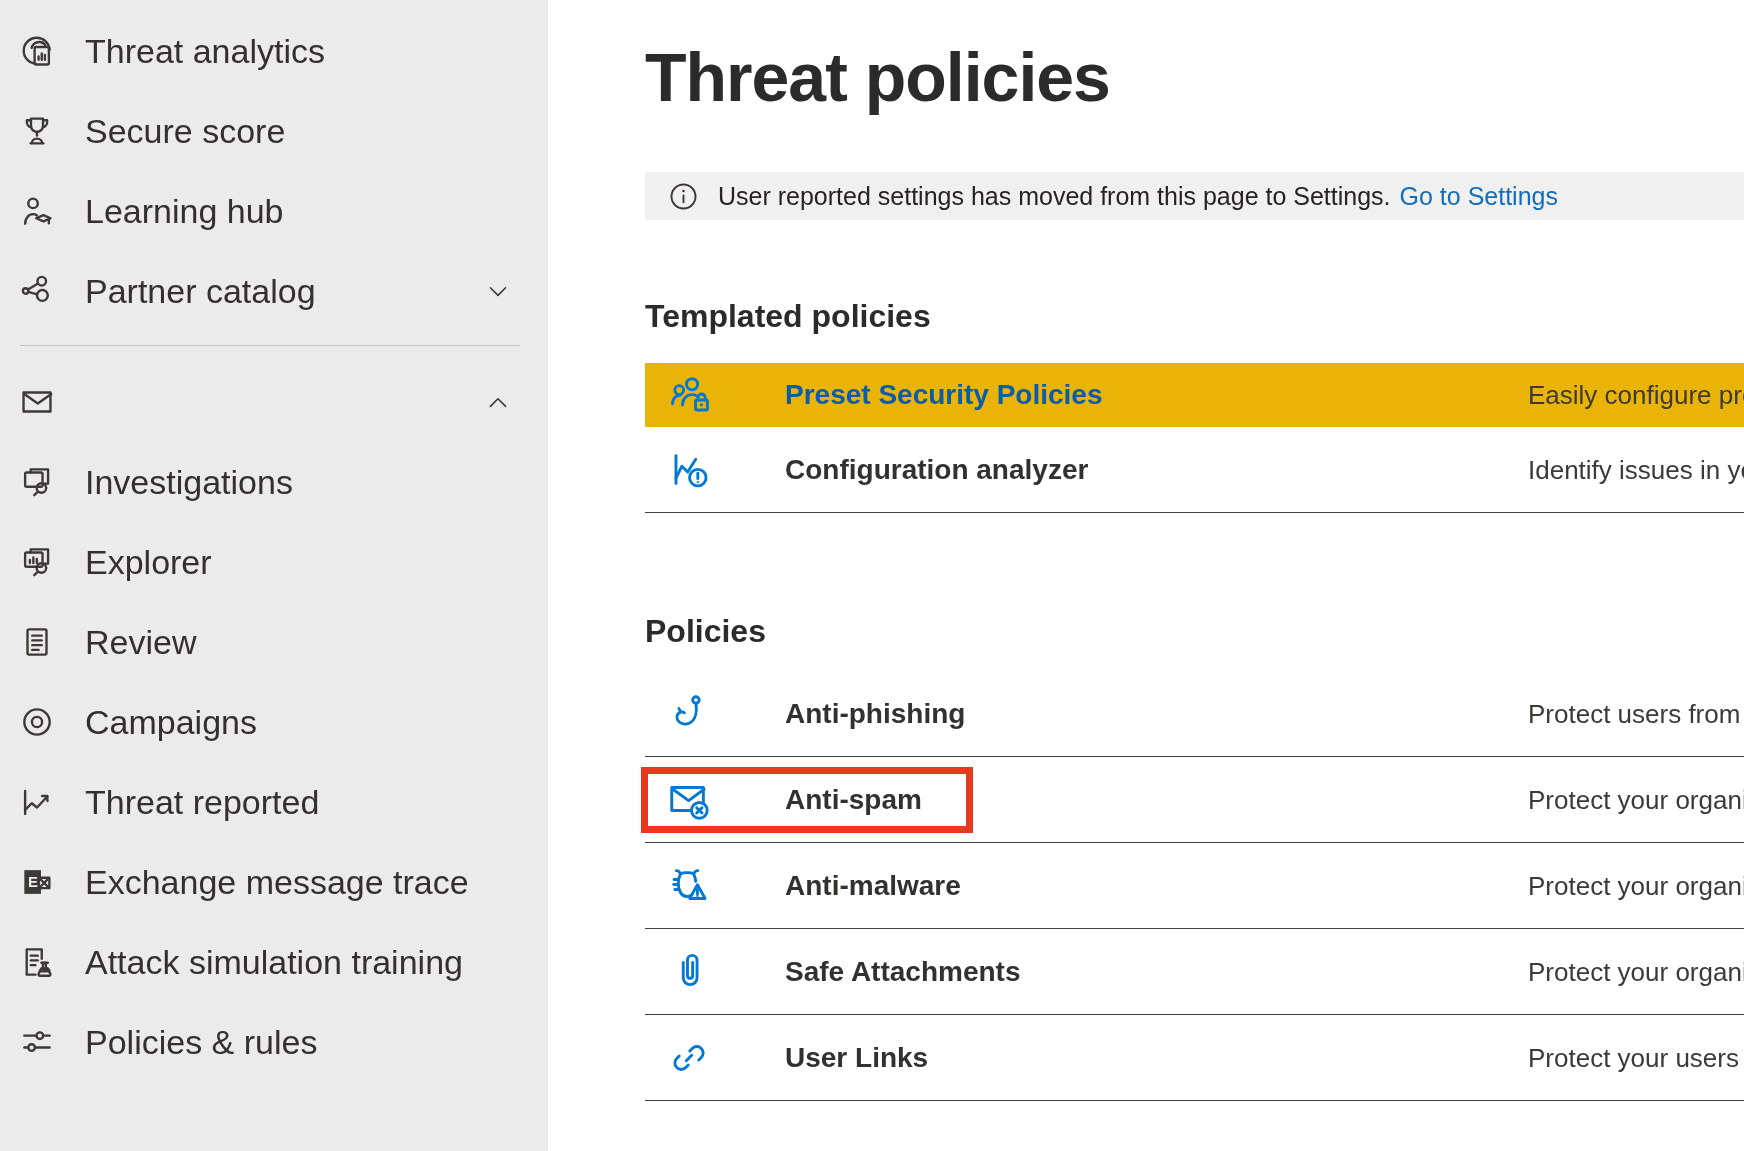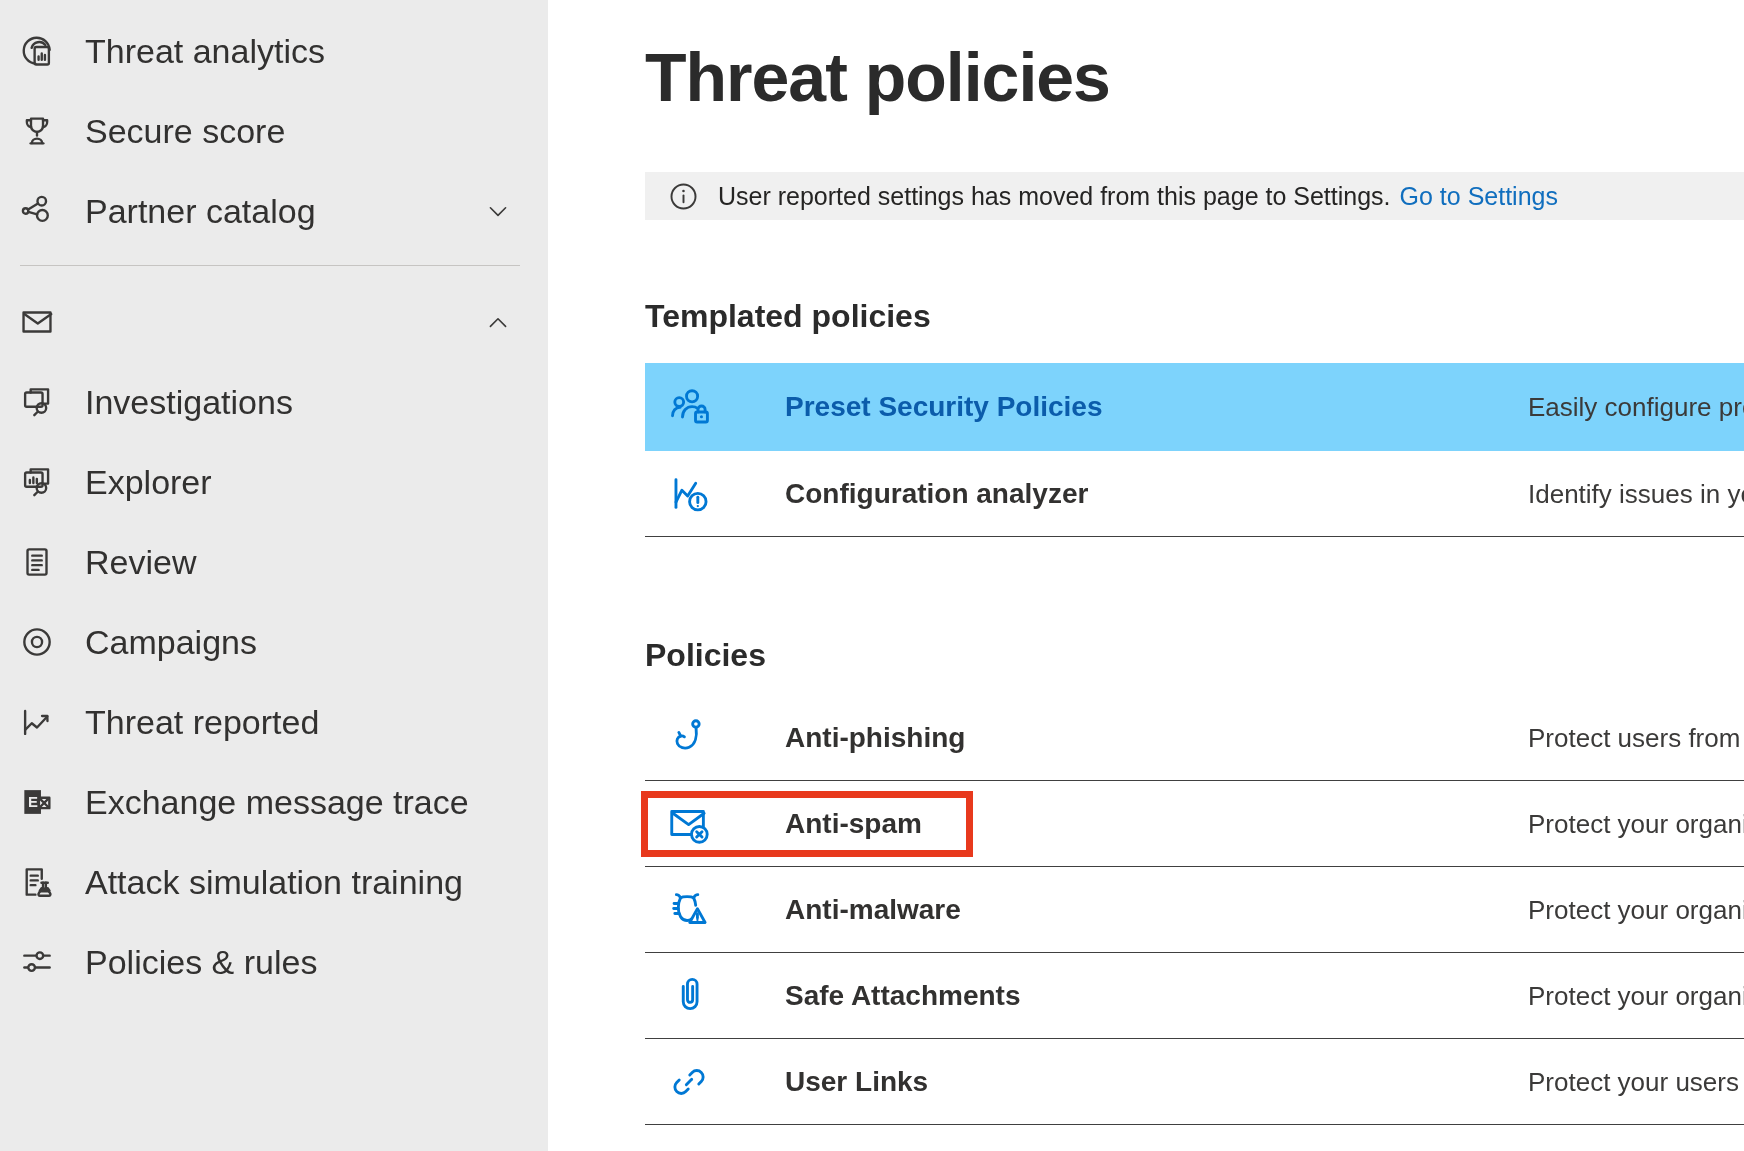--- a/index.html
+++ b/index.html
@@ -31,21 +31,21 @@
   .banner-icon svg{width:31px;height:31px;display:block;}
   .banner-text{font-size:25px;color:#252423;white-space:nowrap;}
   .banner-link{font-size:25px;color:#106ebe;margin-left:9px;white-space:nowrap;
     text-decoration:none;cursor:pointer;}
   .section-heading{font-size:32px;line-height:40px;font-weight:700;color:#2b2b2b;margin:0;}
   #heading-templated{margin-top:76px;}
   #heading-policies{margin-top:98px;}
   .rows--templated{margin-top:27px;}
   .rows--policies{margin-top:20px;}
   .row{position:relative;height:85px;display:flex;align-items:center;cursor:pointer;}
-  .row--gray{background:#7dd3fc;height:88px;}
+  .row--gray{background:#eab308;height:64px;}
   .row--line{border-bottom:1px solid #404040;}
   .row-icon{width:46px;height:46px;margin-left:21px;color:#0078d4;flex:none;
     display:flex;align-items:center;justify-content:center;}
   .row-icon svg{width:46px;height:46px;display:block;}
   .row-label{margin-left:73px;font-size:28px;font-weight:600;color:#323130;white-space:nowrap;}
   .row--linklabel .row-label{color:#0b5cab;}
   .row-desc{position:absolute;left:883px;top:50%;transform:translateY(-50%);
     font-size:26px;color:#3b3a39;white-space:nowrap;}
   .red-highlight{position:absolute;left:-4px;top:10px;width:332px;height:66px;
     border:7px solid #e8391d;box-sizing:border-box;pointer-events:none;}
@@ -75,20 +75,31 @@
           <path d="M8.2 5.2H5.6v1.2a3 3 0 0 0 2.7 3.1"></path>
           <path d="M15.8 5.2h2.6v1.2a3 3 0 0 1-2.7 3.1"></path>
           <path d="M12 12.6v2.3"></path>
           <path d="M8.8 19.6c0-1.6 1.4-2.8 3.2-2.8s3.2 1.2 3.2 2.8"></path>
           <path d="M8 19.8h8"></path>
         </svg>
     </span>
     <span class="s-label">Secure score</span>
   </div>
 
+  <div class="s-item">
+    <span class="s-icon">
+      <svg viewBox="0 0 24 24" stroke-width="1.4">
+          <circle cx="9.5" cy="7.2" r="3"></circle>
+          <path d="M4.5 20c0-3.4 2.2-6 5-6 .9 0 1.8.3 2.5.8"></path>
+          <path d="M11.5 16.6l4.6-2 4.4 2-4.4 2z"></path>
+          <path d="M19.5 17.2v2.6"></path>
+        </svg>
+    </span>
+    <span class="s-label">Learning hub</span>
+  </div>
 
 
   <div class="s-item">
     <span class="s-icon">
       <svg viewBox="0 0 24 24" stroke-width="1.4">
           <circle cx="4.8" cy="12" r="1.7"></circle>
           <circle cx="15" cy="5.8" r="2.7"></circle>
           <circle cx="15.4" cy="14.8" r="3.4"></circle>
           <path d="M6.4 11.1l6.2-3.9M6.5 12.6l5.6 1.5"></path>
         </svg>

